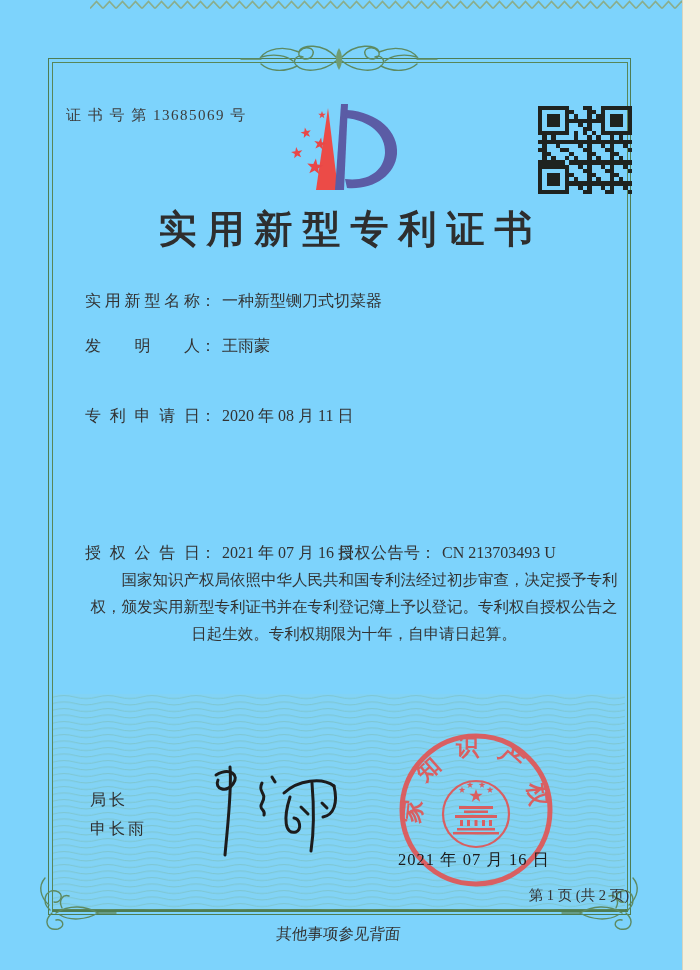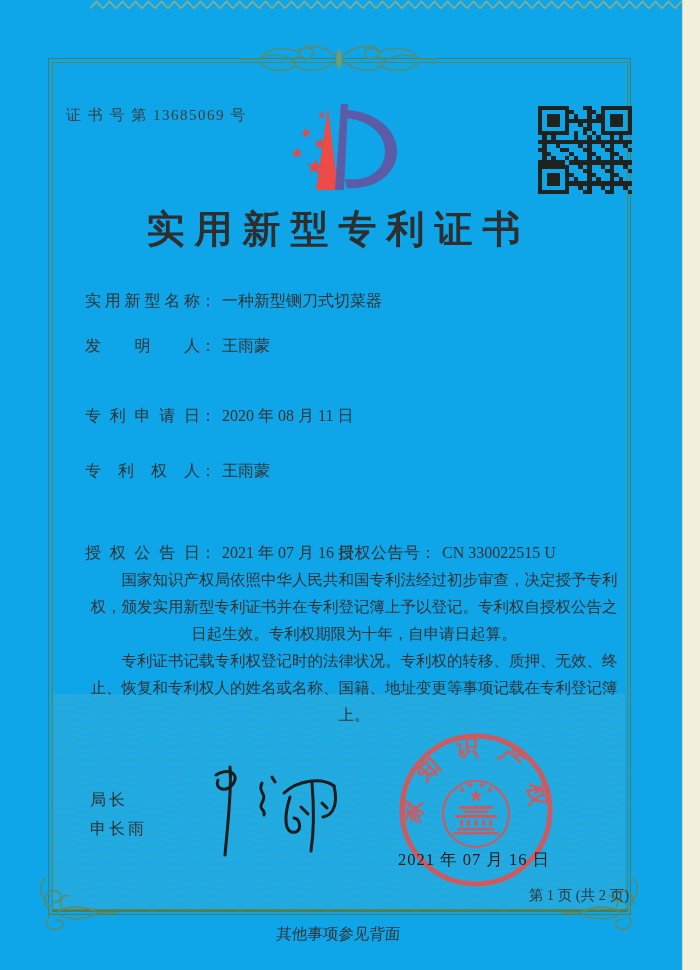--- a/index.html
+++ b/index.html
@@ -1,31 +1,31 @@
 <!DOCTYPE html>
 <html><head>
 <meta charset="utf-8">
 <style>
   html,body{margin:0;padding:0;}
   body{width:700px;height:970px;background:#efece0;font-family:"Liberation Serif","DejaVu Serif",serif;}
-  #page{position:relative;width:700px;height:970px;background:#0ea5e9;overflow:hidden;}
+  #page{position:relative;width:700px;height:970px;background:#7dd3fc;overflow:hidden;}
   .abs{position:absolute;}
 
   
   #edge-right{left:682px;top:0;width:18px;height:970px;background:#f3efdd;border-left:1px solid #d8d4bf;}
 
   
   #frame{left:48px;top:58px;width:581px;height:855px;border:1.5px solid #4e7d53;}
   #frame::before{content:"";position:absolute;inset:2.5px;border:1px solid #588659;border-bottom:3px solid #4e7d53;}
 
   .green-stroke{stroke:#5d8a62;fill:none;stroke-width:1.4;stroke-linecap:round;}
 
   #cert-no{left:66px;top:106px;font-size:15px;color:#3c3c3c;letter-spacing:1.5px;}
 
-  #title{left:48px;top:204px;width:581px;text-align:center;font-size:38px;font-weight:600;color:#2e2e2e;letter-spacing:10px;}
+  #title{left:48px;top:204px;width:581px;text-align:center;font-size:38px;font-weight:600;color:#2e2e2e;letter-spacing:10px;padding-left:12px;}
 
   .row{position:absolute;left:85px;width:540px;font-size:16px;color:#333;white-space:nowrap;}
   .flabel{display:inline-block;width:115px;text-align:justify;text-align-last:justify;}
   .flabel2{display:inline-block;width:82px;text-align:justify;text-align-last:justify;}
   .colon{padding-right:6px;}
   .fval{color:#333;}
   .val-fixed{display:inline-block;width:116px;}
 
   #paragraphs{left:84px;top:566px;width:540px;font-size:15.5px;line-height:27px;color:#333;}
   #paragraphs p{margin:0;text-indent:2em;text-align:center;}
@@ -579,30 +579,26 @@
 
   <div class="row" style="top:336px">
     <span class="flabel">发明人</span><span class="colon">：</span><span class="fval">王雨蒙</span>
   </div>
   <div class="row" style="top:291px">
     <span class="flabel">实用新型名称</span><span class="colon">：</span><span class="fval">一种新型铡刀式切菜器</span>
   </div>
   <div class="row" style="top:406px">
     <span class="flabel">专利申请日</span><span class="colon">：</span><span class="fval">2020 年 08 月 11 日</span>
   </div>
-  <div class="row" style="top:461px">
-    <span class="flabel">专利权人</span><span class="colon">：</span><span class="fval">王雨蒙</span>
-  </div>
   <div class="row" style="top:543px">
-    <span class="flabel">授权公告日</span><span class="colon">：</span><span class="fval val-fixed">2021 年 07 月 16 日</span><span class="flabel2">授权公告号</span><span class="colon">：</span><span class="fval">CN 330022515 U</span>
+    <span class="flabel">授权公告日</span><span class="colon">：</span><span class="fval val-fixed">2021 年 07 月 16 日</span><span class="flabel2">授权公告号</span><span class="colon">：</span><span class="fval">CN 213703493 U</span>
   </div>
 
   <div id="paragraphs" class="abs">
     <p>国家知识产权局依照中华人民共和国专利法经过初步审查，决定授予专利权，颁发实用新型专利证书并在专利登记簿上予以登记。专利权自授权公告之日起生效。专利权期限为十年，自申请日起算。</p>
-    <p>专利证书记载专利权登记时的法律状况。专利权的转移、质押、无效、终止、恢复和专利权人的姓名或名称、国籍、地址变更等事项记载在专利登记簿上。</p>
   </div>
 
   <div id="director-title" class="abs">局长</div>
   <div id="director-name" class="abs">申长雨</div>
 
   <svg class="abs" style="left:192px;top:763px" width="150" height="95" viewBox="0 0 150 95">
     <g fill="none" stroke="#1c1c1c" stroke-width="3" stroke-linecap="round">
       <path d="M24 12 C38 4 48 12 41 21 C34 30 22 26 26 17"></path>
       <path d="M38 4 C40 26 36 58 33 92"></path>
       <path d="M70 20 C65 30 76 29 70 40 C66 47 74 46 72 52"></path>

